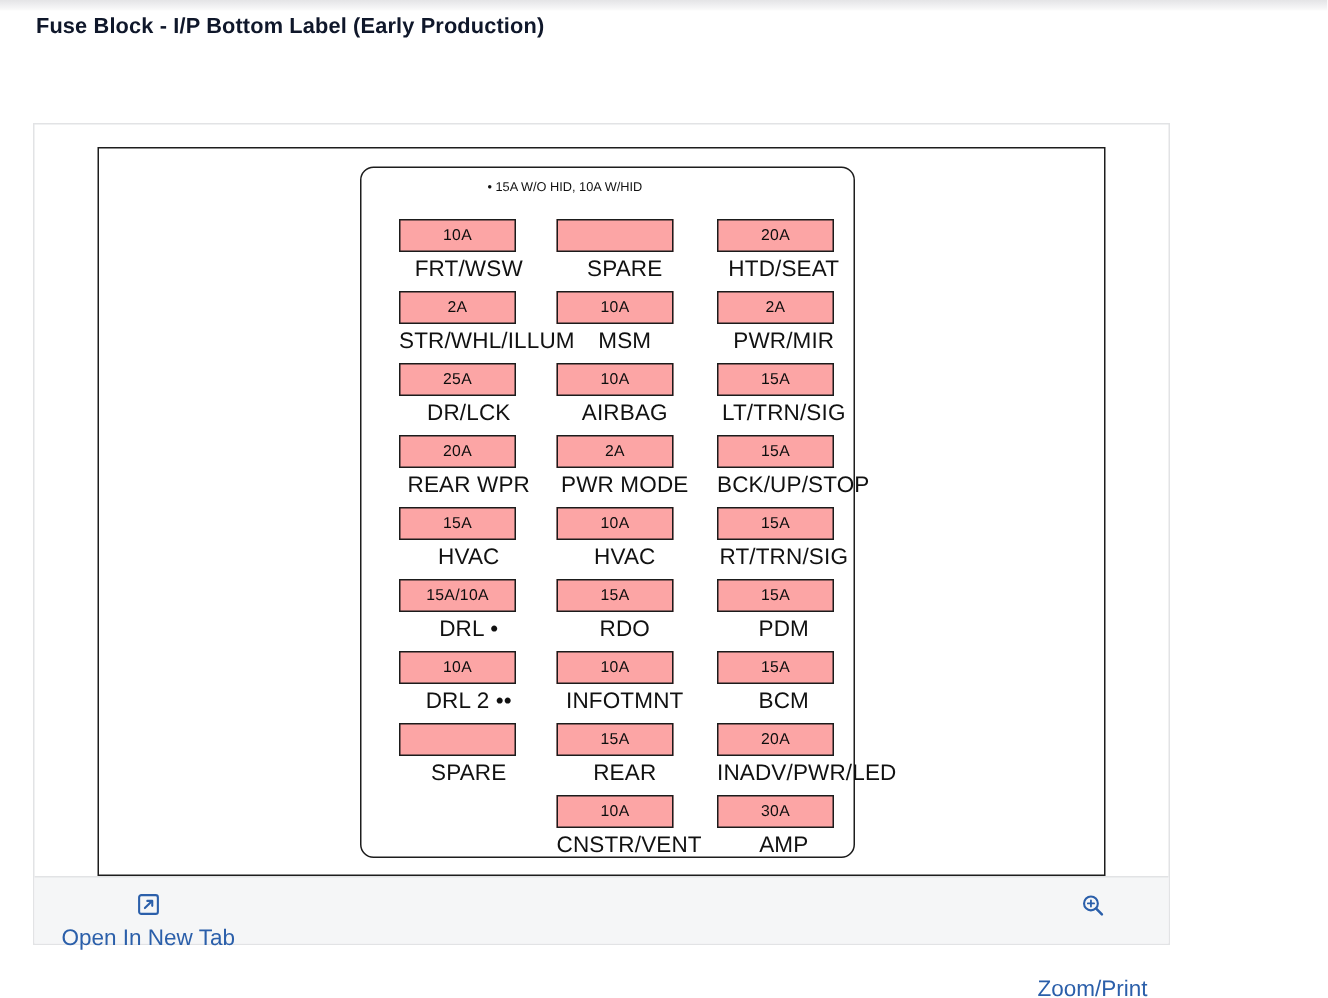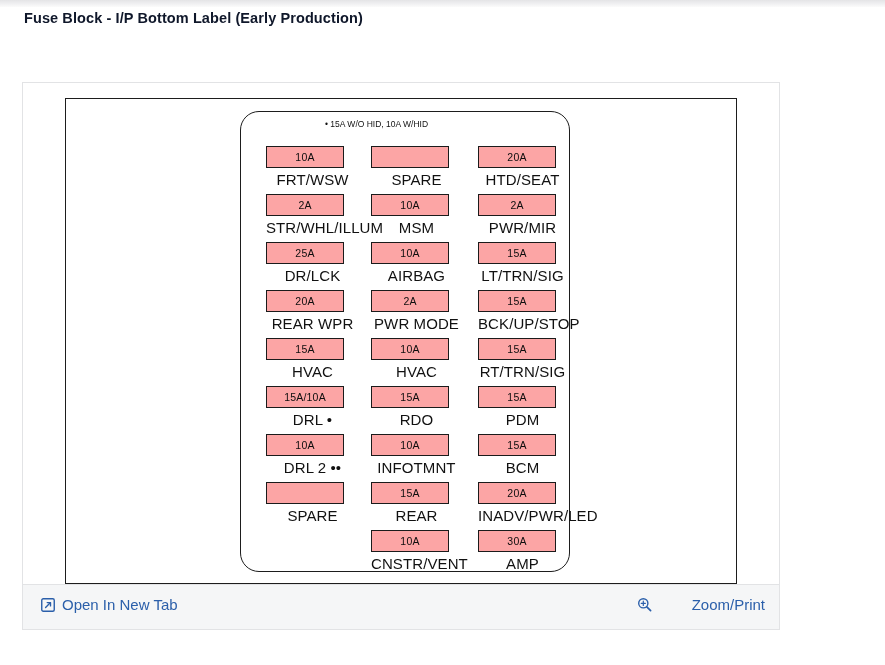--- a/index.html
+++ b/index.html
@@ -62,21 +62,21 @@
   }
 
   
   .fuse-block {
     position: absolute;
     left: 174px;
     top: 12px;
     width: 330px;
     height: 461px;
     border: 1.5px solid #1d1d1d;
-    border-radius: 19px;
+    border-radius: 9px;
     box-sizing: border-box;
     background: #ffffff;
   }
 
   
   .legend {
     position: absolute;
     left: 84px;
     top: 7px;
     width: 230px;
@@ -147,20 +147,21 @@
     position: absolute;
     top: 11px;
     display: flex;
     align-items: center;
     gap: 7px;
     color: #2b5faa;
     font-size: 15px;
     text-decoration: none;
     cursor: pointer;
     white-space: nowrap;
+    flex-direction: column;
   }
   .link-open-tab { left: 18px; }
   .link-zoom-print { right: 14px; gap: 40px; }
   .action-link svg { display: block; flex: 0 0 auto; }
 </style>
 </head>
 <body>
 
 <div class="top-strip"></div>
 

